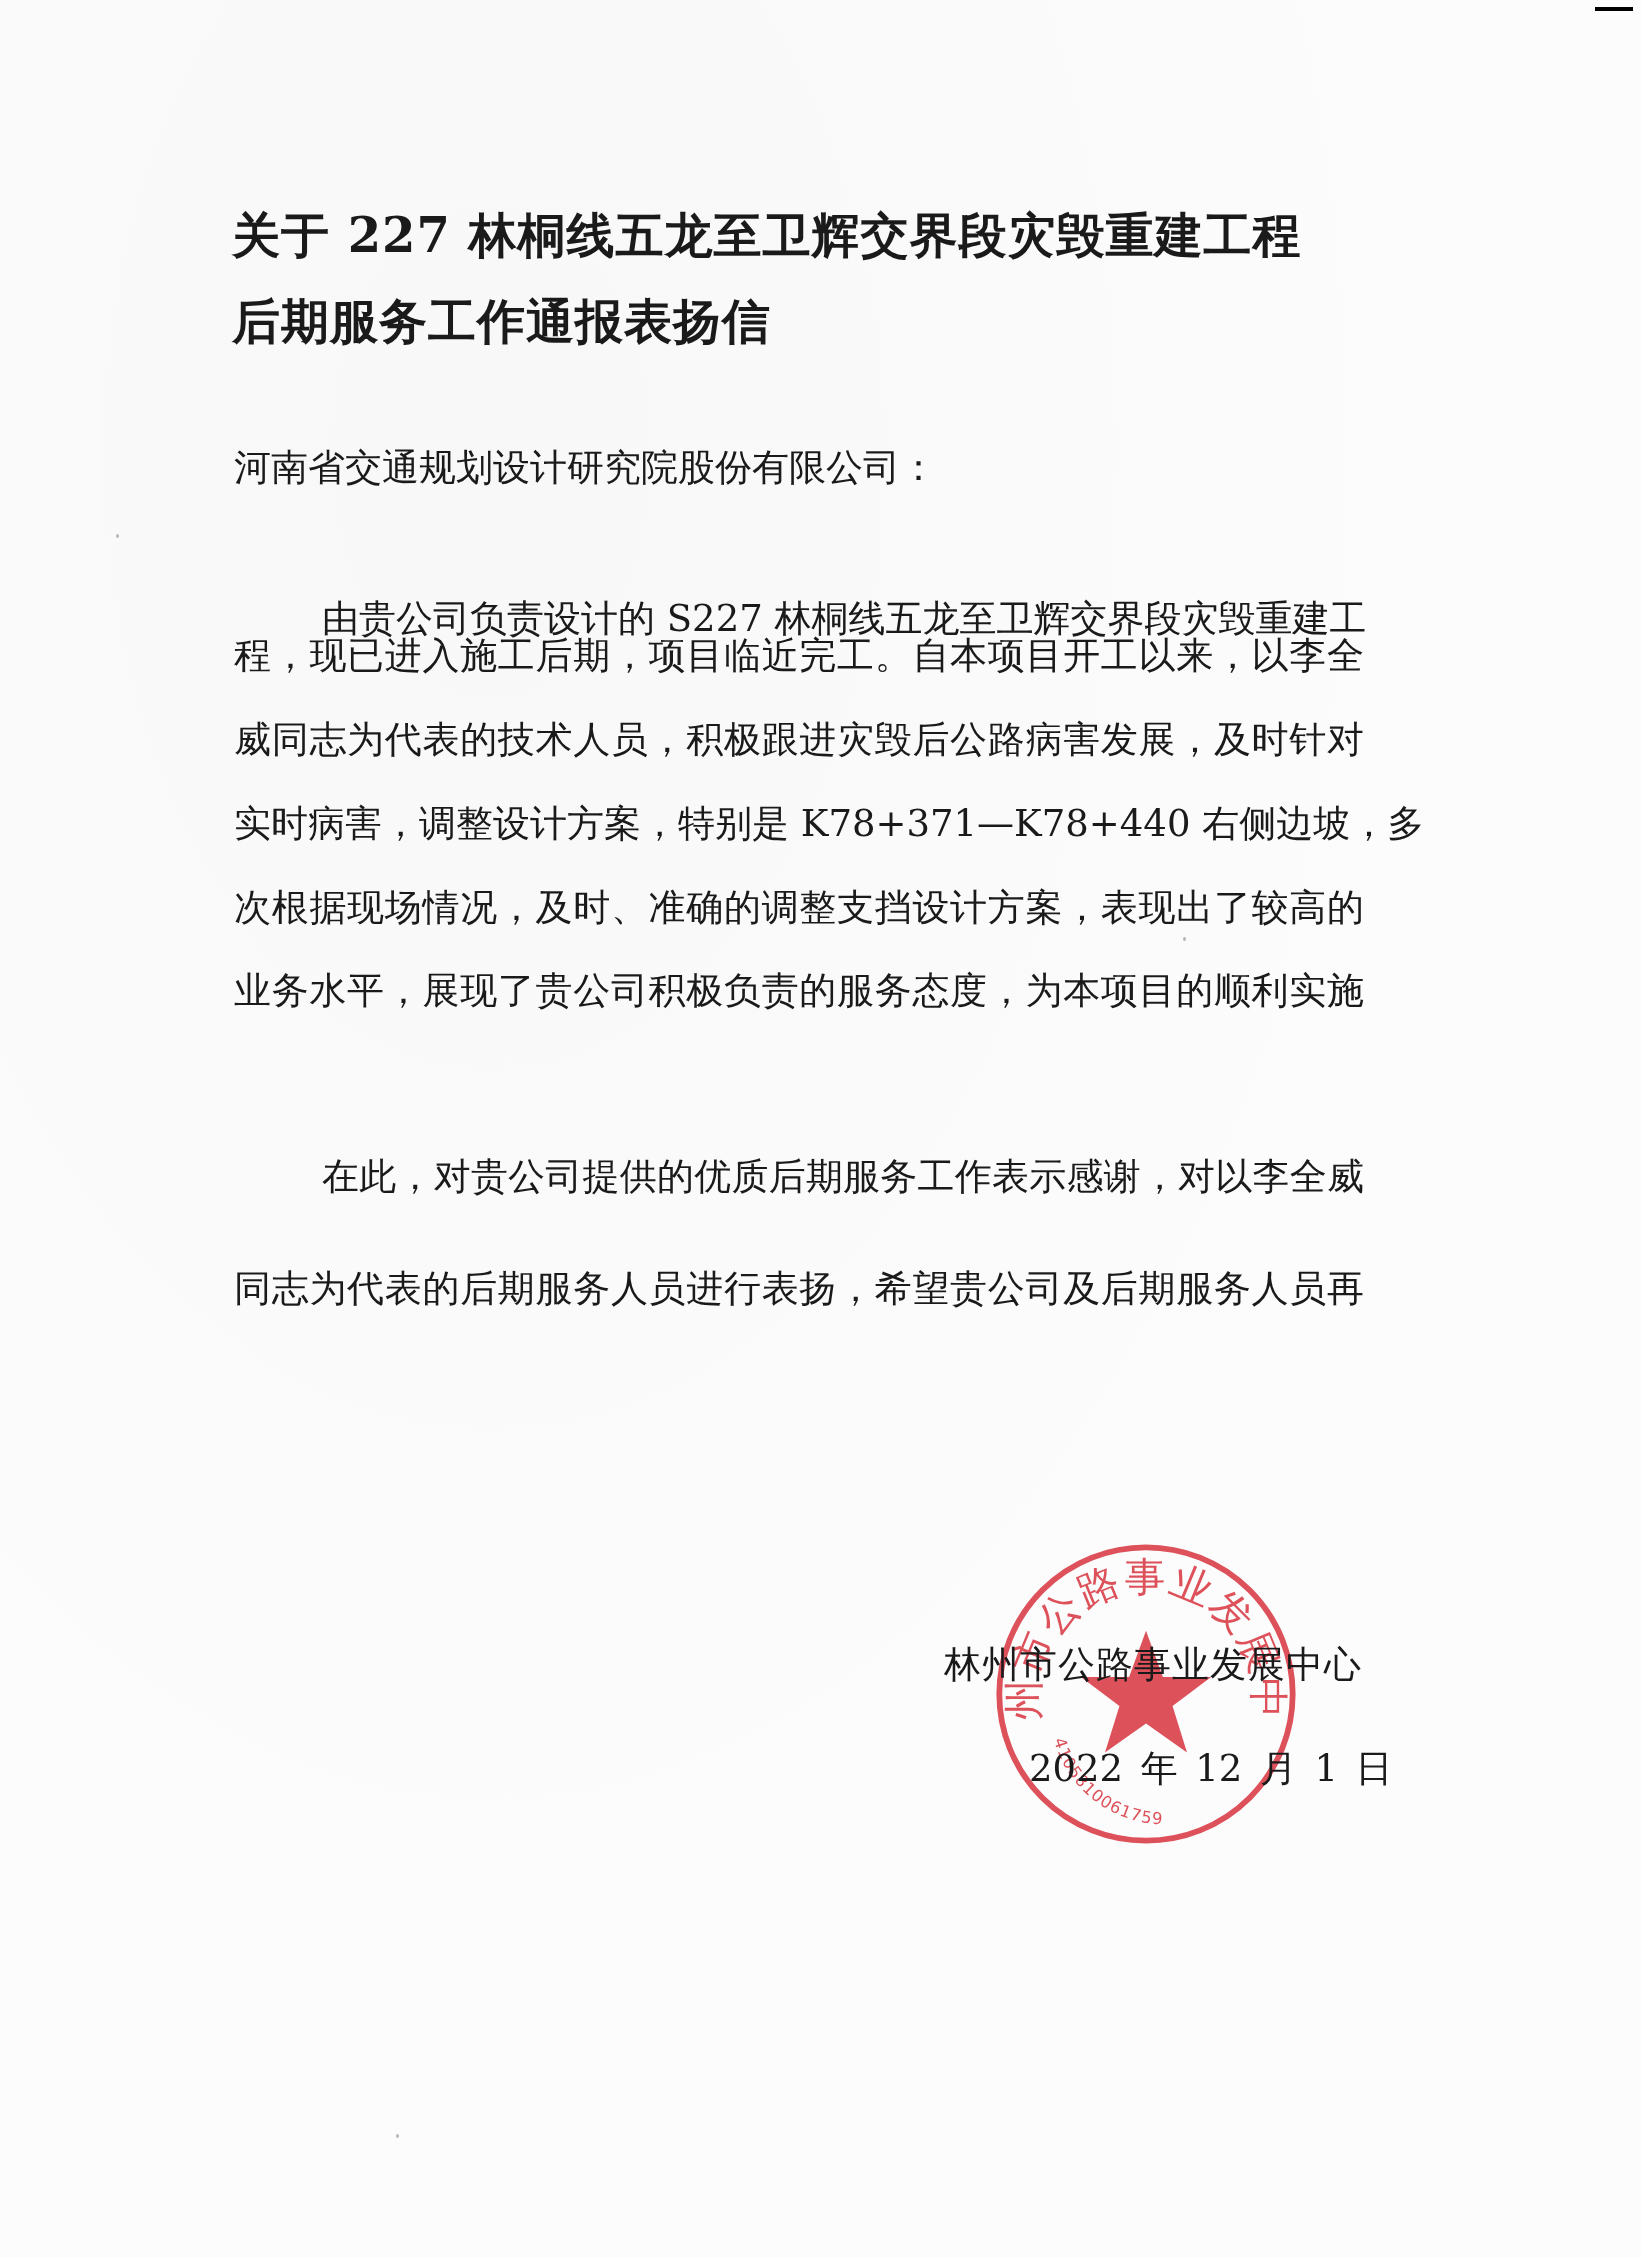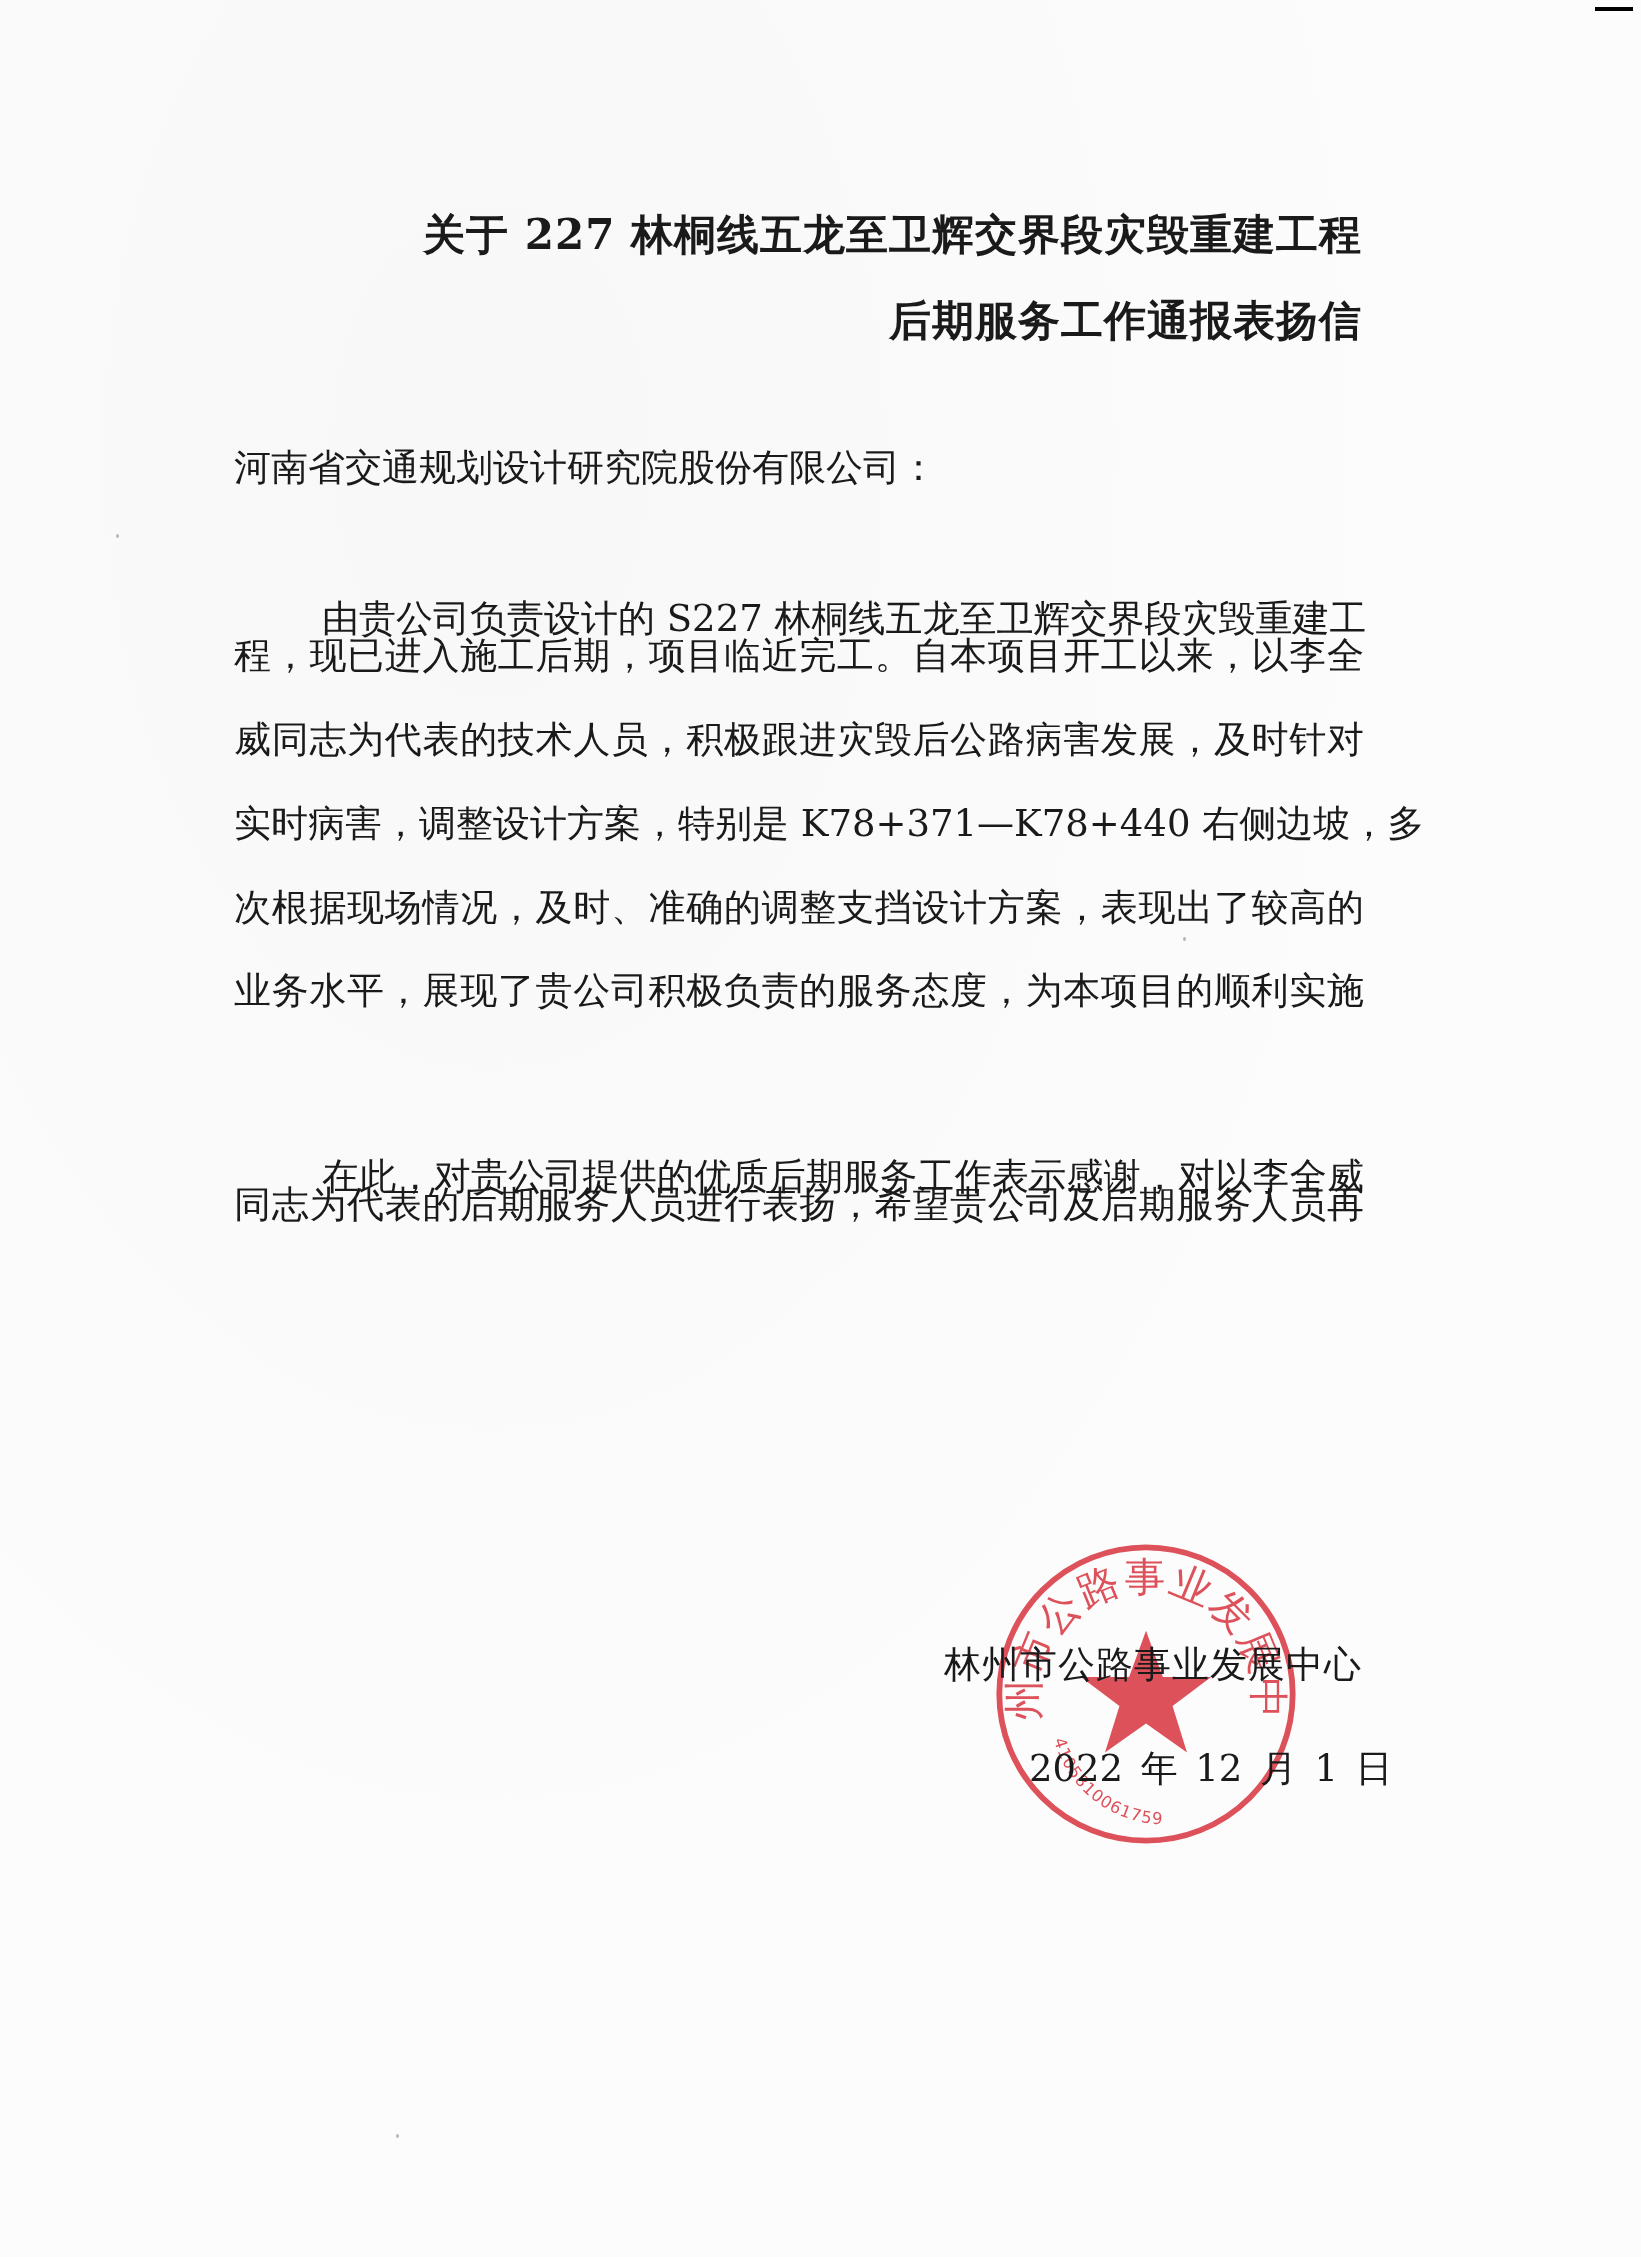--- a/index.html
+++ b/index.html
@@ -29,22 +29,22 @@
       left: 1595px;
       top: 6.8px;
       width: 38px;
       height: 3.9px;
       background: #000;
     }
     .title-line {
       position: absolute;
       left: 232px;
       width: 1130px;
-      text-align: right;
-      font-size: 42px;
+      text-align: left;
+      font-size: 48px;
       font-weight: bold;
       line-height: 48px;
       letter-spacing: 1px;
       white-space: nowrap;
     }
     .title-1 { top: 211px; }
     .title-2 { top: 297px; }
 
     .body-line {
       position: absolute;
@@ -122,21 +122,21 @@
   <div class="body-line last" style="top:447px;">河南省交通规划设计研究院股份有限公司：</div>
 
   <div class="body-line indent" style="top:551px;margin-top:47px;">由贵公司负责设计的 S227 林桐线五龙至卫辉交界段灾毁重建工</div>
   <div class="body-line" style="top:719px;">威同志为代表的技术人员，积极跟进灾毁后公路病害发展，及时针对</div>
   <div class="body-line" style="top:635px;">程，现已进入施工后期，项目临近完工。自本项目开工以来，以李全</div>
   <div class="body-line" style="top:803px;">实时病害，调整设计方案，特别是 K78+371—K78+440 右侧边坡，多</div>
   <div class="body-line" style="top:887px;font-family:Liberation Serif, serif;">次根据现场情况，及时、准确的调整支挡设计方案，表现出了较高的</div>
   <div class="body-line" style="top:970px;">业务水平，展现了贵公司积极负责的服务态度，为本项目的顺利实施</div>
 
   <div class="body-line indent" style="top:1156px;">在此，对贵公司提供的优质后期服务工作表示感谢，对以李全威</div>
-  <div class="body-line" style="top:1184px;">同志为代表的后期服务人员进行表扬，希望贵公司及后期服务人员再</div>
+  <div class="body-line" style="top:1268px;">同志为代表的后期服务人员进行表扬，希望贵公司及后期服务人员再</div>
 
   <svg class="stamp" viewBox="0 0 315 315">
     <defs>
       <path id="arcTop" d="M 52 200 A 112 112 0 1 1 263 200"></path>
       <path id="arcBottom" d="M 62 205 A 118 118 0 0 0 200 290"></path>
     </defs>
     <circle cx="157.5" cy="157.5" r="152" fill="none" stroke="#d8343f" stroke-width="6"></circle>
     <text font-family="DejaVu Sans, sans-serif" font-size="42" fill="#d8343f" letter-spacing="2">
       <textPath href="#arcTop" startOffset="50%" text-anchor="middle">林州市公路事业发展中心</textPath>
     </text>

